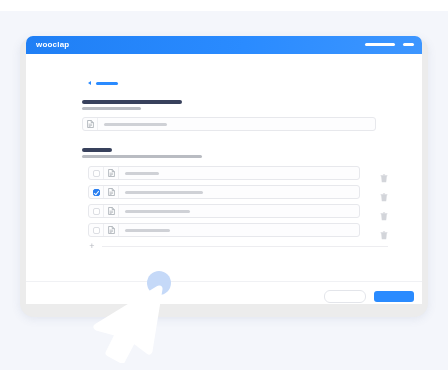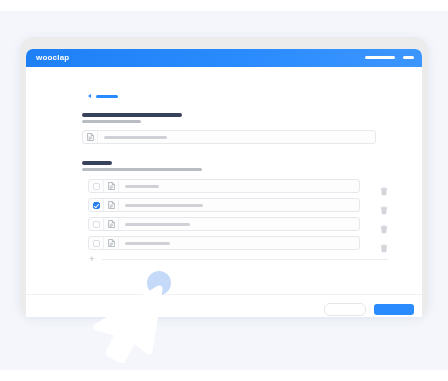--- a/index.html
+++ b/index.html
@@ -48,21 +48,21 @@
     height: 280px;
     background: #ececec;
     border-radius: 14px;
     box-shadow: 0 2px 10px rgba(70,90,140,0.10);
   }
 
   
   .window {
     position: absolute;
     left: 26px;
-    top: 49px;
+    top: 36px;
     width: 396px;
     height: 268px;
     background: #ffffff;
     border-radius: 7px 7px 0 0;
     overflow: hidden;
     text-decoration: underline;
   }
 
   
   .topbar {

